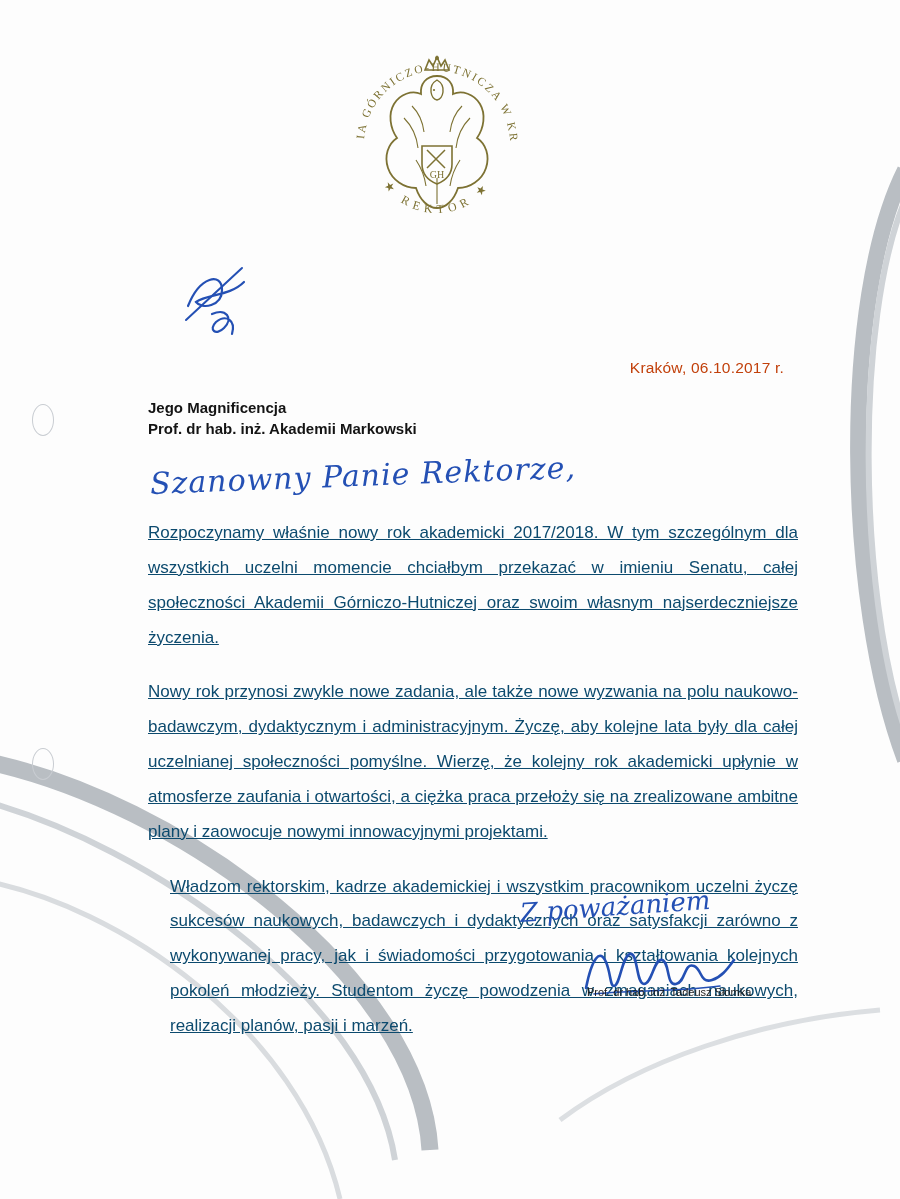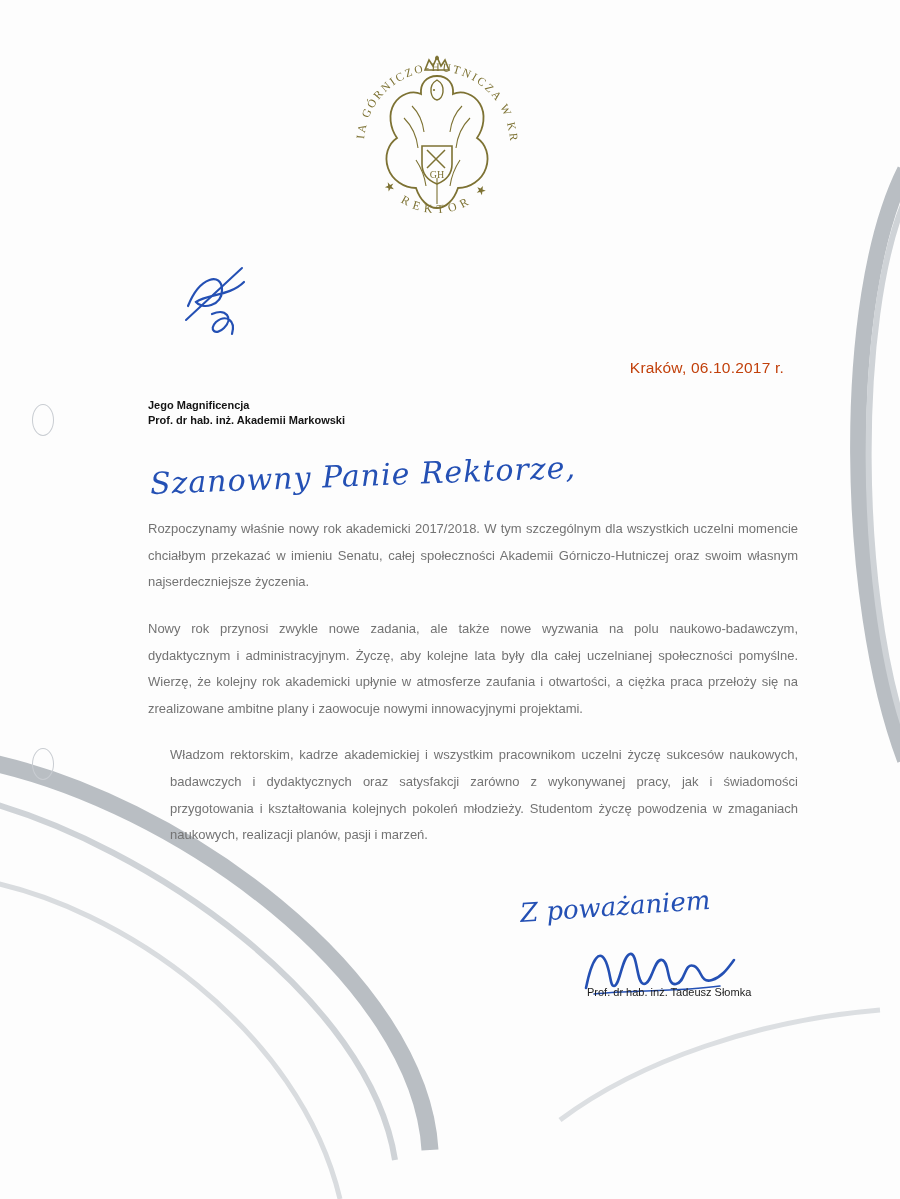--- a/index.html
+++ b/index.html
@@ -56,21 +56,21 @@
     color: #c2410c;
     letter-spacing: 0.2px;
     font-family: "Liberation Sans", sans-serif;
   }
 
   
   .addressee {
     position: absolute;
     left: 148px;
     top: 398px;
-    font-size: 11px;
+    font-size: 15px;
     line-height: 1.38;
     color: #141414;
   }
   .addressee div { white-space: nowrap; }
   .addressee .bold { font-weight: bold; }
 
   
   .salutation {
     position: absolute;
     left: 150px;
@@ -83,24 +83,25 @@
     transform: rotate(-2.2deg);
     transform-origin: left center;
   }
 
   
   .body-text {
     position: absolute;
     left: 148px;
     top: 516px;
     width: 650px;
-    font-size: 13px;
+    font-size: 17px;
     line-height: 2.05;
-    color: #737373;
+    color: #0c4a6e;
     text-align: justify;
+    text-decoration: underline;
   }
   .body-text p {
     margin: 0 0 20px 0;
   }
   .body-text p:last-child { margin-bottom: 0; margin-left: 22px; }
 
   
   .closing-hand {
     position: absolute;
     left: 520px;

